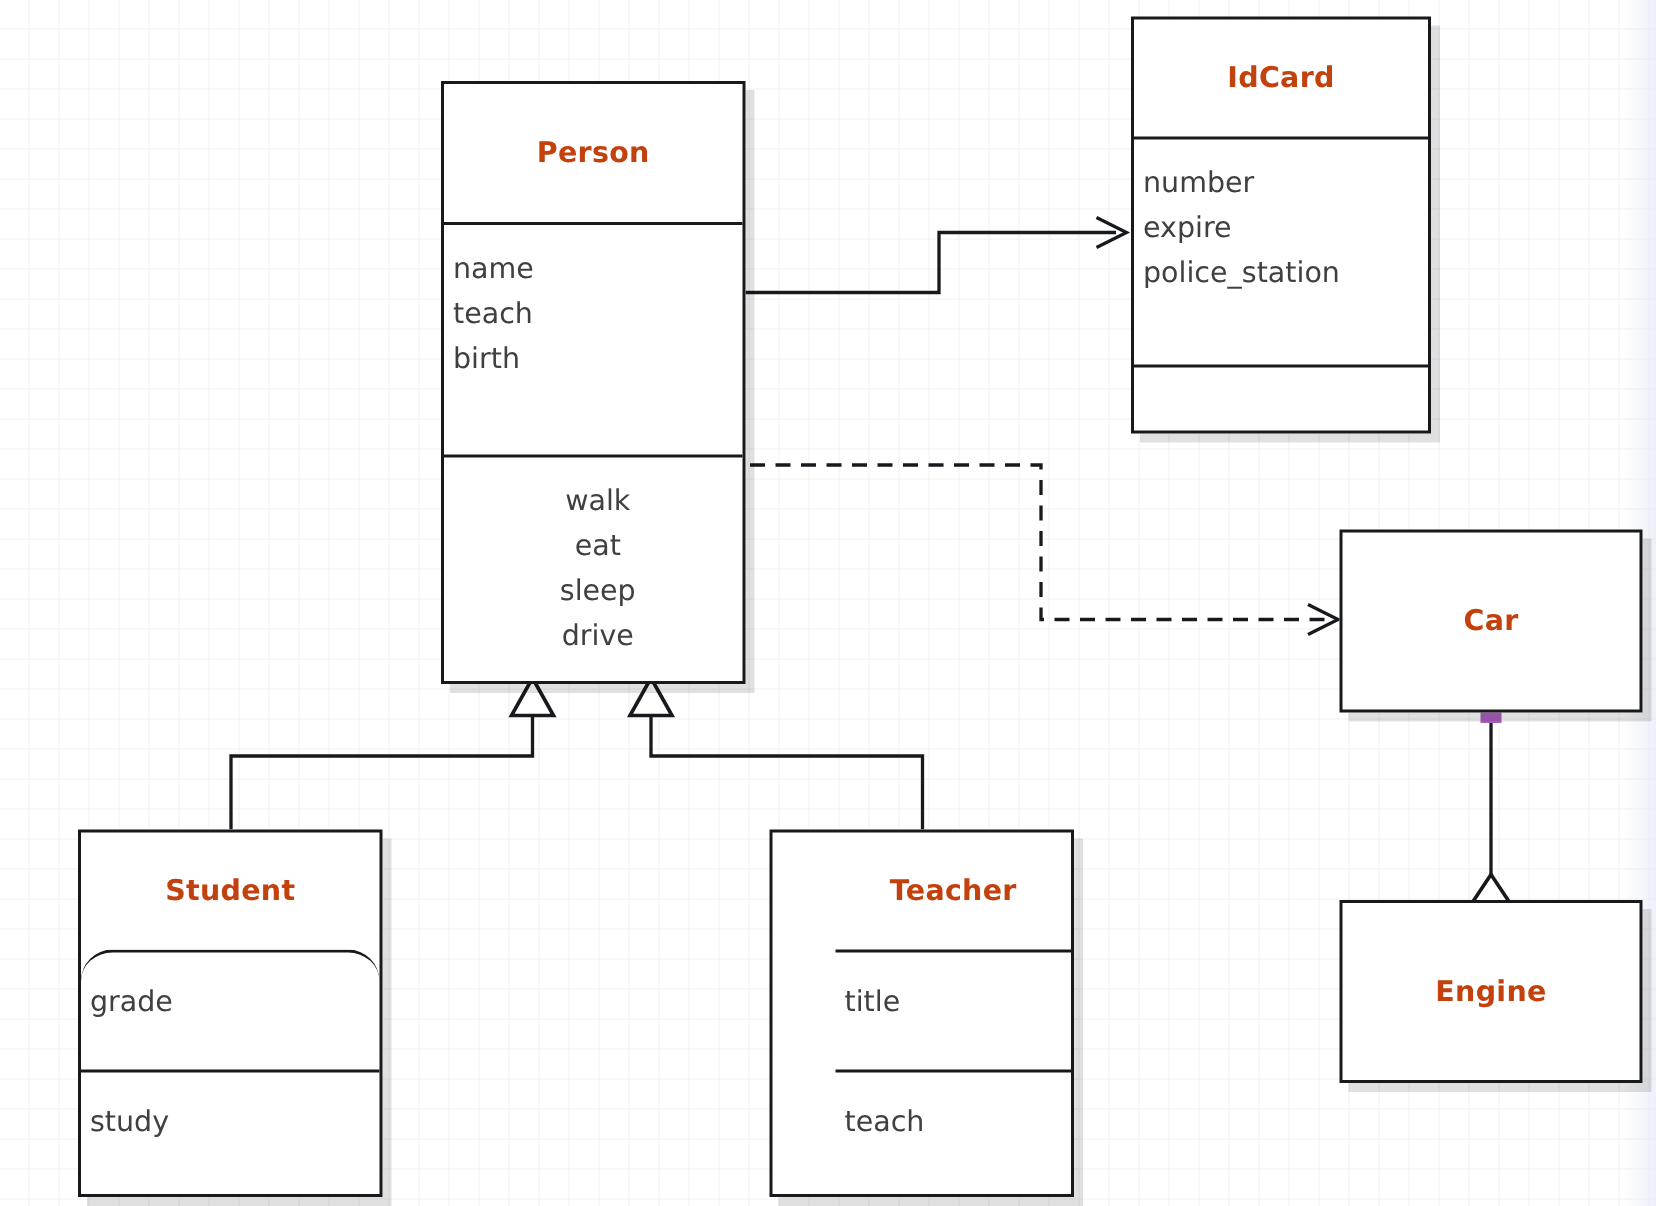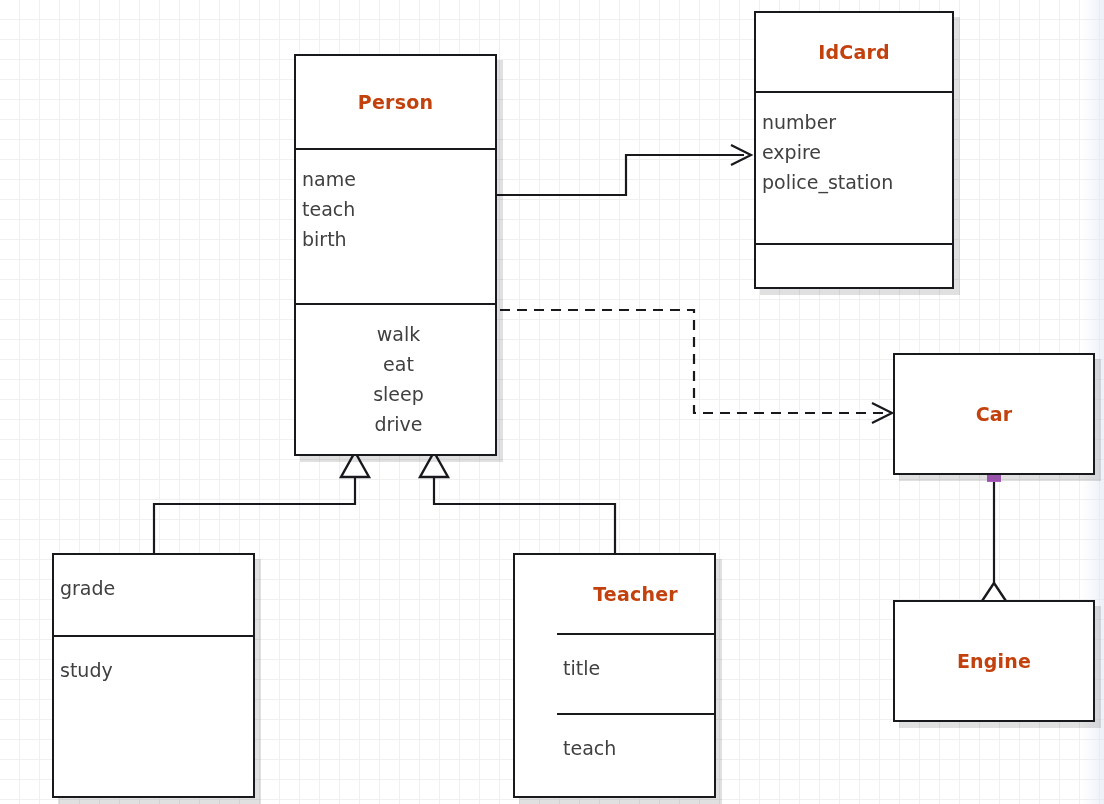--- a/index.html
+++ b/index.html
@@ -167,21 +167,24 @@
     </div>
     <div class="uml-section uml-members" style="height:152px;">
       <div class="uml-member">number</div>
       <div class="uml-member">expire</div>
       <div class="uml-member">police_station</div>
     </div>
     <div class="uml-section uml-members uml-empty" style="height:43px;"></div>
   </div>
 
   <div class="uml-class" style="left:52px; top:553px; width:203px; height:245px;">
-    <div class="uml-section uml-members compact" style="height:80px;">
+    <div class="uml-section uml-title" style="height:78px;">
+      <span>Student</span>
+    </div>
+    <div class="uml-section uml-members compact" style="height:80px;border-radius:21px;">
       <div class="uml-member">grade</div>
     </div>
     <div class="uml-section uml-members compact" style="height:88px;">
       <div class="uml-member">study</div>
     </div>
   </div>
 
   <div class="uml-class" style="left:513px; top:553px; width:203px; height:245px;padding-left:42px;">
     <div class="uml-section uml-title" style="height:78px;">
       <span>Teacher</span>

